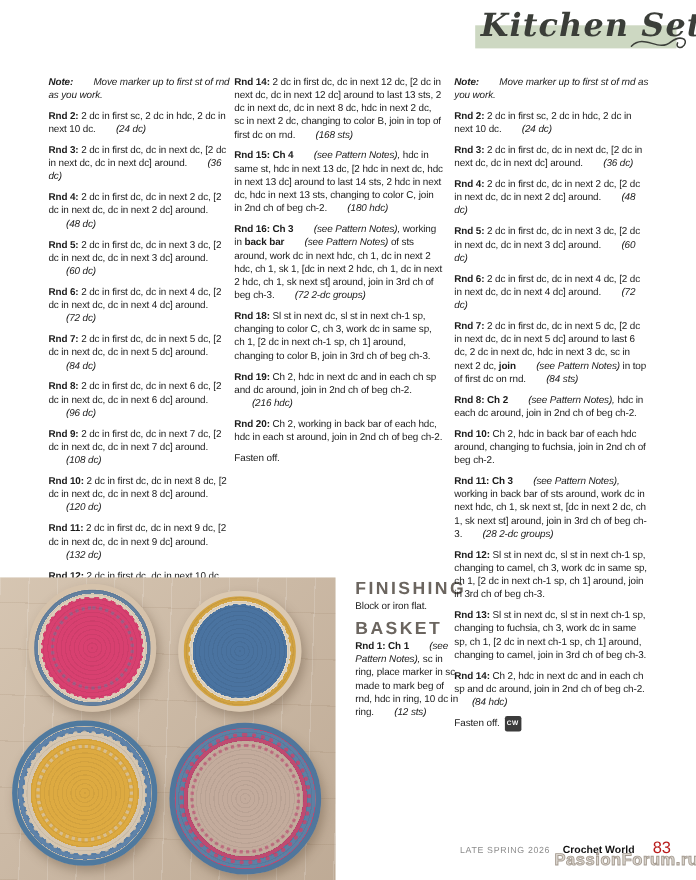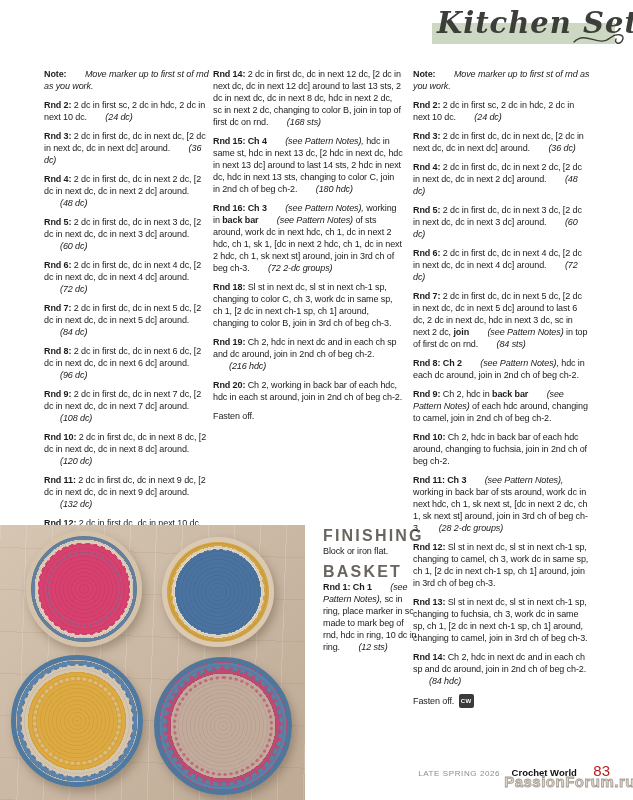--- a/index.html
+++ b/index.html
@@ -17,21 +17,21 @@
   .col{position:absolute;top:68px;font-size:9px;line-height:12px;color:#1b1b1b;letter-spacing:-0.1px;}
   #col1{left:44px;width:166px;}
   #col2{left:213px;width:190px;}
   #colF{left:323px;top:530px;width:95px;}
   #col3{left:413px;width:177px;}
   .col p{margin:0 0 7px 0;}
   .col h3{margin:9px 0 3px 0;font-size:16px;letter-spacing:2.2px;color:#6b655f;font-weight:700;}
   #colF h3:first-child{margin-top:0;}
   .b{font-weight:700;text-align:center;}
   .i{font-style:italic;margin-left:16px;}
-  .bi{font-weight:700;}
+  .bi{font-weight:700;font-style:italic;}
   .logo{display:inline-block;background:#3b3b3b;color:#fff;font-size:6px;font-weight:700;
         padding:1px 2px;border-radius:2px;margin-left:2px;letter-spacing:.5px;vertical-align:1px;}
 
   
   .photo{position:absolute;left:0;top:525px;width:305px;height:275px;
     background-color:#c8b7a2;
     background-image:
       repeating-linear-gradient(92deg, rgba(255,255,255,.16) 0 1px, rgba(255,255,255,0) 1px 26px),
       repeating-linear-gradient(2deg, rgba(120,90,60,.10) 0 1px, rgba(0,0,0,0) 1px 42px),
       linear-gradient(135deg, rgba(255,240,225,.25), rgba(120,80,60,.12));}
@@ -108,21 +108,20 @@
     </div>
   <div id="col3" class="col">
       <p><span class="bi">Note:</span><span class="i"> Move marker up to first st of rnd as you work.</span></p>
       <p><span class="b">Rnd 2:</span><span class=""> 2 dc in first sc, 2 dc in hdc, 2 dc in next 10 dc. </span><span class="i">(24 dc)</span></p>
       <p><span class="b">Rnd 3:</span><span class=""> 2 dc in first dc, dc in next dc, [2 dc in next dc, dc in next dc] around. </span><span class="i">(36 dc)</span></p>
       <p><span class="b">Rnd 4:</span><span class=""> 2 dc in first dc, dc in next 2 dc, [2 dc in next dc, dc in next 2 dc] around. </span><span class="i">(48 dc)</span></p>
       <p><span class="b">Rnd 5:</span><span class=""> 2 dc in first dc, dc in next 3 dc, [2 dc in next dc, dc in next 3 dc] around. </span><span class="i">(60 dc)</span></p>
       <p><span class="b">Rnd 6:</span><span class=""> 2 dc in first dc, dc in next 4 dc, [2 dc in next dc, dc in next 4 dc] around. </span><span class="i">(72 dc)</span></p>
       <p><span class="b">Rnd 7:</span><span class=""> 2 dc in first dc, dc in next 5 dc, [2 dc in next dc, dc in next 5 dc] around to last 6 dc, 2 dc in next dc, hdc in next 3 dc, sc in next 2 dc, </span><span class="b">join </span><span class="i">(see Pattern Notes)</span><span class=""> in top of first dc on rnd. </span><span class="i">(84 sts)</span></p>
       <p><span class="b">Rnd 8: Ch 2 </span><span class="i">(see Pattern Notes),</span><span class=""> hdc in each dc around, join in 2nd ch of beg ch-2.</span></p>
-      <p><span class="b">Rnd 9:</span><span class=""> Ch 2, hdc in </span><span class="b">back bar </span><span class="i">(see Pattern Notes)</span><span class=""> of each hdc around, changing to camel, join in 2nd ch of beg ch-2.</span></p>
       <p><span class="b">Rnd 10:</span><span class=""> Ch 2, hdc in back bar of each hdc around, changing to fuchsia, join in 2nd ch of beg ch-2.</span></p>
       <p><span class="b">Rnd 11: Ch 3 </span><span class="i">(see Pattern Notes),</span><span class=""> working in back bar of sts around, work dc in next hdc, ch 1, sk next st, [dc in next 2 dc, ch 1, sk next st] around, join in 3rd ch of beg ch-3. </span><span class="i">(28 2-dc groups)</span></p>
       <p><span class="b">Rnd 12:</span><span class=""> Sl st in next dc, sl st in next ch-1 sp, changing to camel, ch 3, work dc in same sp, ch 1, [2 dc in next ch-1 sp, ch 1] around, join in 3rd ch of beg ch-3.</span></p>
       <p><span class="b">Rnd 13:</span><span class=""> Sl st in next dc, sl st in next ch-1 sp, changing to fuchsia, ch 3, work dc in same sp, ch 1, [2 dc in next ch-1 sp, ch 1] around, changing to camel, join in 3rd ch of beg ch-3.</span></p>
       <p><span class="b">Rnd 14:</span><span class=""> Ch 2, hdc in next dc and in each ch sp and dc around, join in 2nd ch of beg ch-2. </span><span class="i">(84 hdc)</span></p>
       <p><span class="">Fasten off. </span><span class="logo">CW</span></p>
     </div>
 
   <div class="photo">
     <div class="mat mat1" style="--center: #d84070; --ring: #63809f; --accent: #ddcfba; --edge: #d5c2ab;">

